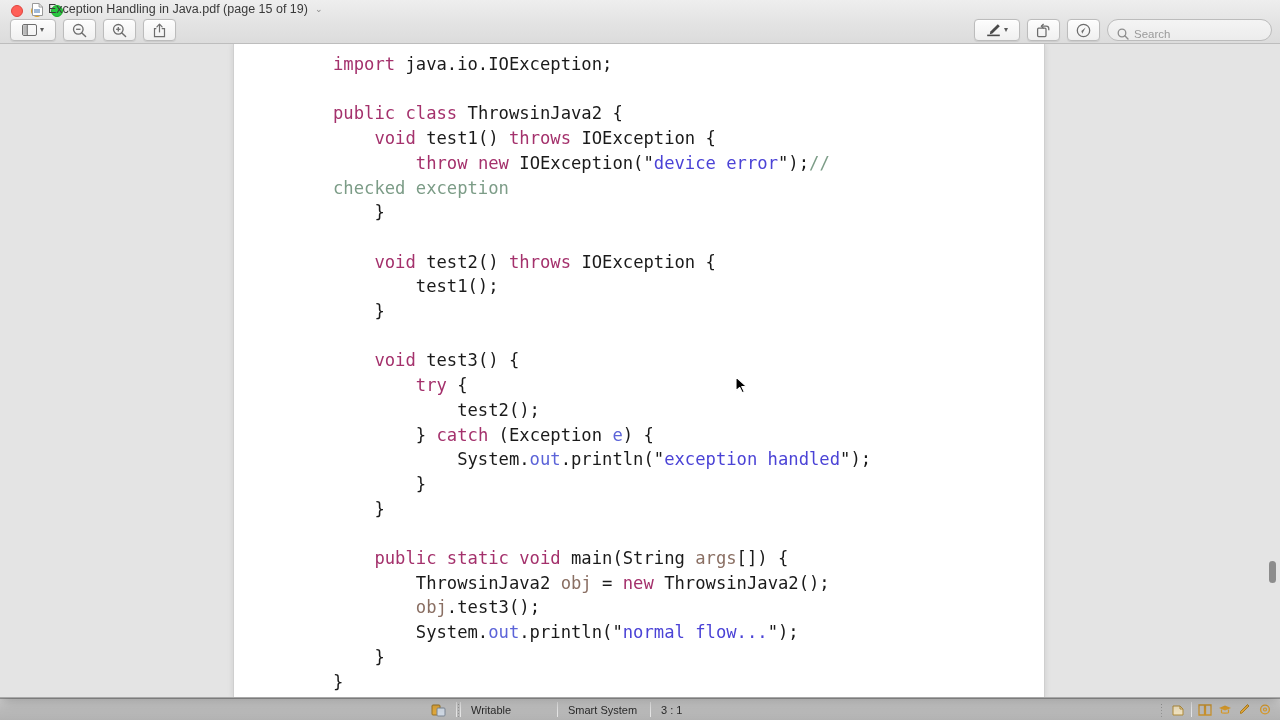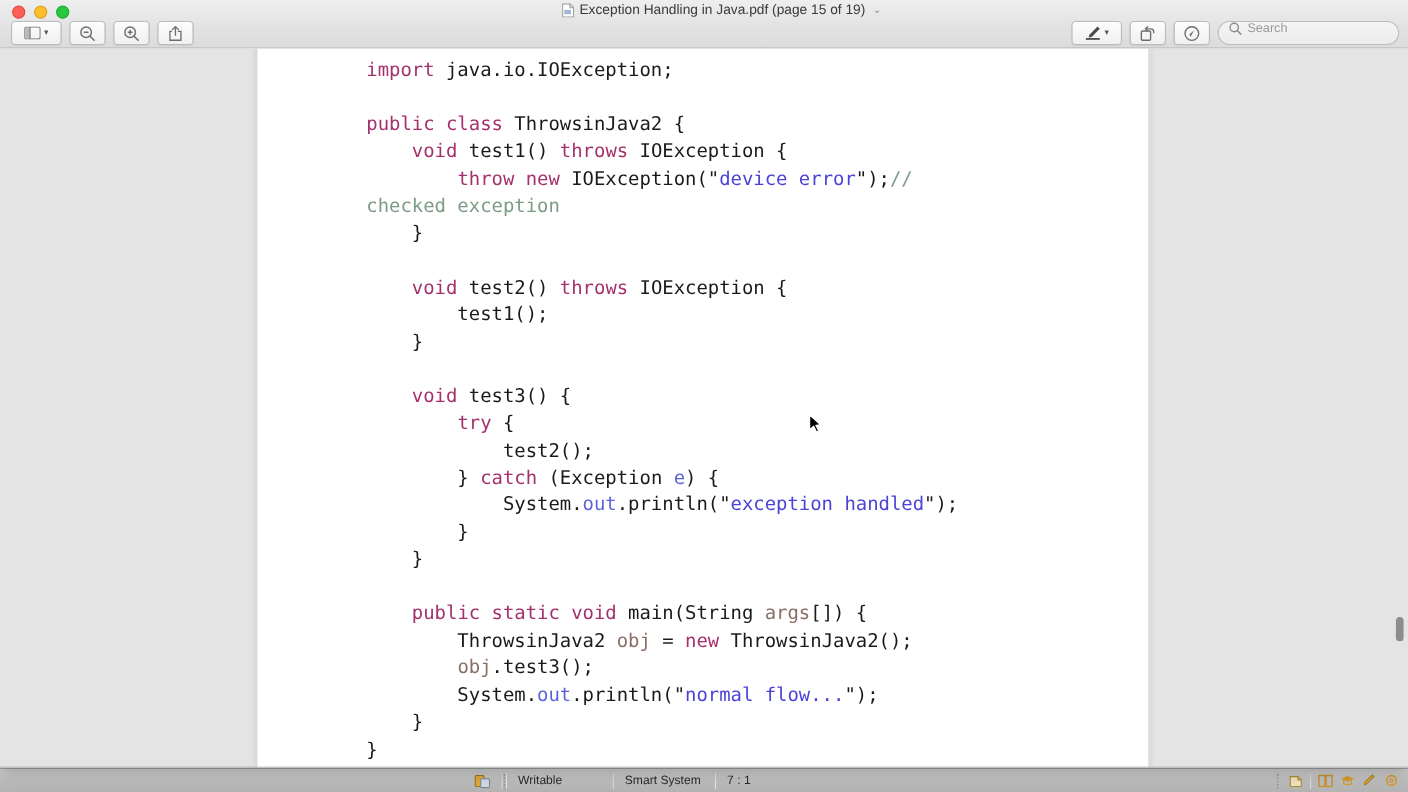--- a/index.html
+++ b/index.html
@@ -59,21 +59,21 @@
     display:flex; align-items:center;
   }
   #traffic{ position:absolute; left:11px; top:5px; display:flex; gap:8px; }
   .tl{ width:12px; height:12px; border-radius:50%; }
   .tl.red{ background:#ff5f57; border:.5px solid #e0443e; }
   .tl.yellow{ background:#ffbd2e; border:.5px solid #dea123; }
   .tl.green{ background:#28c840; border:.5px solid #1aab29; }
 
   #title-center{
     position:absolute; left:0; right:0; top:2px;
-    display:flex; align-items:center; justify-content:center; gap:5px;
+    display:flex; align-items:center; gap:5px;
     font-size:12.5px; color:#3a3a3a; pointer-events:none;padding-left:32px;
   }
   #title-center .doc-ico{ width:11px; height:13px; position:relative; }
   #title-chevron{ font-size:9px; color:#8a8a8a; margin-left:2px; }
 
   
   .tb-group{ display:flex; align-items:center; }
   #tb-left{ position:absolute; left:10px; top:19px; display:flex; gap:7px; }
   #tb-right{ position:absolute; right:8px; top:19px; display:flex; gap:7px; align-items:center; }
 
@@ -86,21 +86,21 @@
     cursor:default;
   }
   .tbtn.wide{ min-width:46px; gap:3px; }
   .tbtn svg{ display:block; }
   .chev{ font-size:8px; color:#5a5a5a; line-height:1; }
 
   #search-field{
     height:22px; width:165px;
     background:linear-gradient(180deg,#f4f4f4,#ececec);
     border:1px solid #bcbcbc; border-radius:11px;
-    display:flex; align-items:flex-start; gap:5px; padding:0 9px;
+    display:flex; align-items:flex-end; gap:5px; padding:0 9px;
     font-size:11.5px; color:#9a9a9a;
   }
 
   
   #content{
     flex:1; position:relative; background:#e4e4e4; overflow:hidden;padding-left:20px;
   }
   #page{
     position:absolute; left:233px; top:0; width:812px; bottom:0;
     background:#ffffff;
@@ -157,21 +157,21 @@
       </svg>
     </div>
     <div class="sb-sep"></div>
     <div class="sb-dots"></div>
     <div class="sb-sep"></div>
 
     <div class="sb-cell" style="width:96px">Writable</div>
     <div class="sb-sep"></div>
     <div class="sb-cell" style="width:92px">Smart System</div>
     <div class="sb-sep"></div>
-    <div class="sb-cell" style="width:88px">7 : 1</div>
+    <div class="sb-cell" style="width:88px">3 : 1</div>
 
     <div style="flex:1"></div>
 
     <div class="sb-dots"></div>
 
     <div class="amber-strip">
       <div class="amber">
         <svg width="14" height="13" viewBox="0 0 14 13">
           <path d="M2 3h7l3 3v6H2z" fill="#f0e2c0" stroke="#b08c3a" stroke-width="1"></path>
           <path d="M9 3v3h3" fill="none" stroke="#b08c3a" stroke-width="1"></path>

